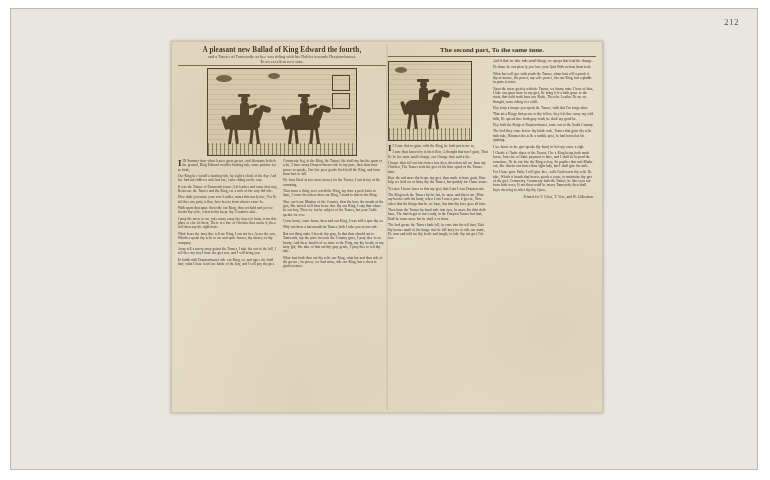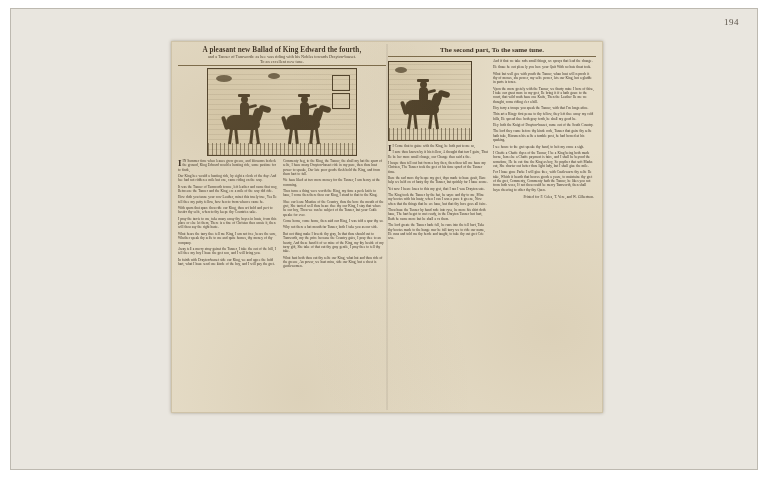--- a/index.html
+++ b/index.html
@@ -268,21 +268,21 @@
     color: #3a3025;
   }
 </style>
 </head>
 <body>
 
 <div id="page">
   <div id="plate">
     <div id="mount">
 
-      <div id="shelfmark">194</div>
+      <div id="shelfmark">212</div>
 
       <div id="sheet">
         <div id="fold"></div>
 
         <div class="half" id="half-left">
           <div class="title-bar">
             <div class="title-main">A pleasant new Ballad of King Edward the fourth,</div>
             <div class="title-sub">and a Tanner of Tamworth: as hee was riding with his Nobles towards Drayton-basset.</div>
             <div class="title-sub2">To an excellent new tune.</div>
           </div>

